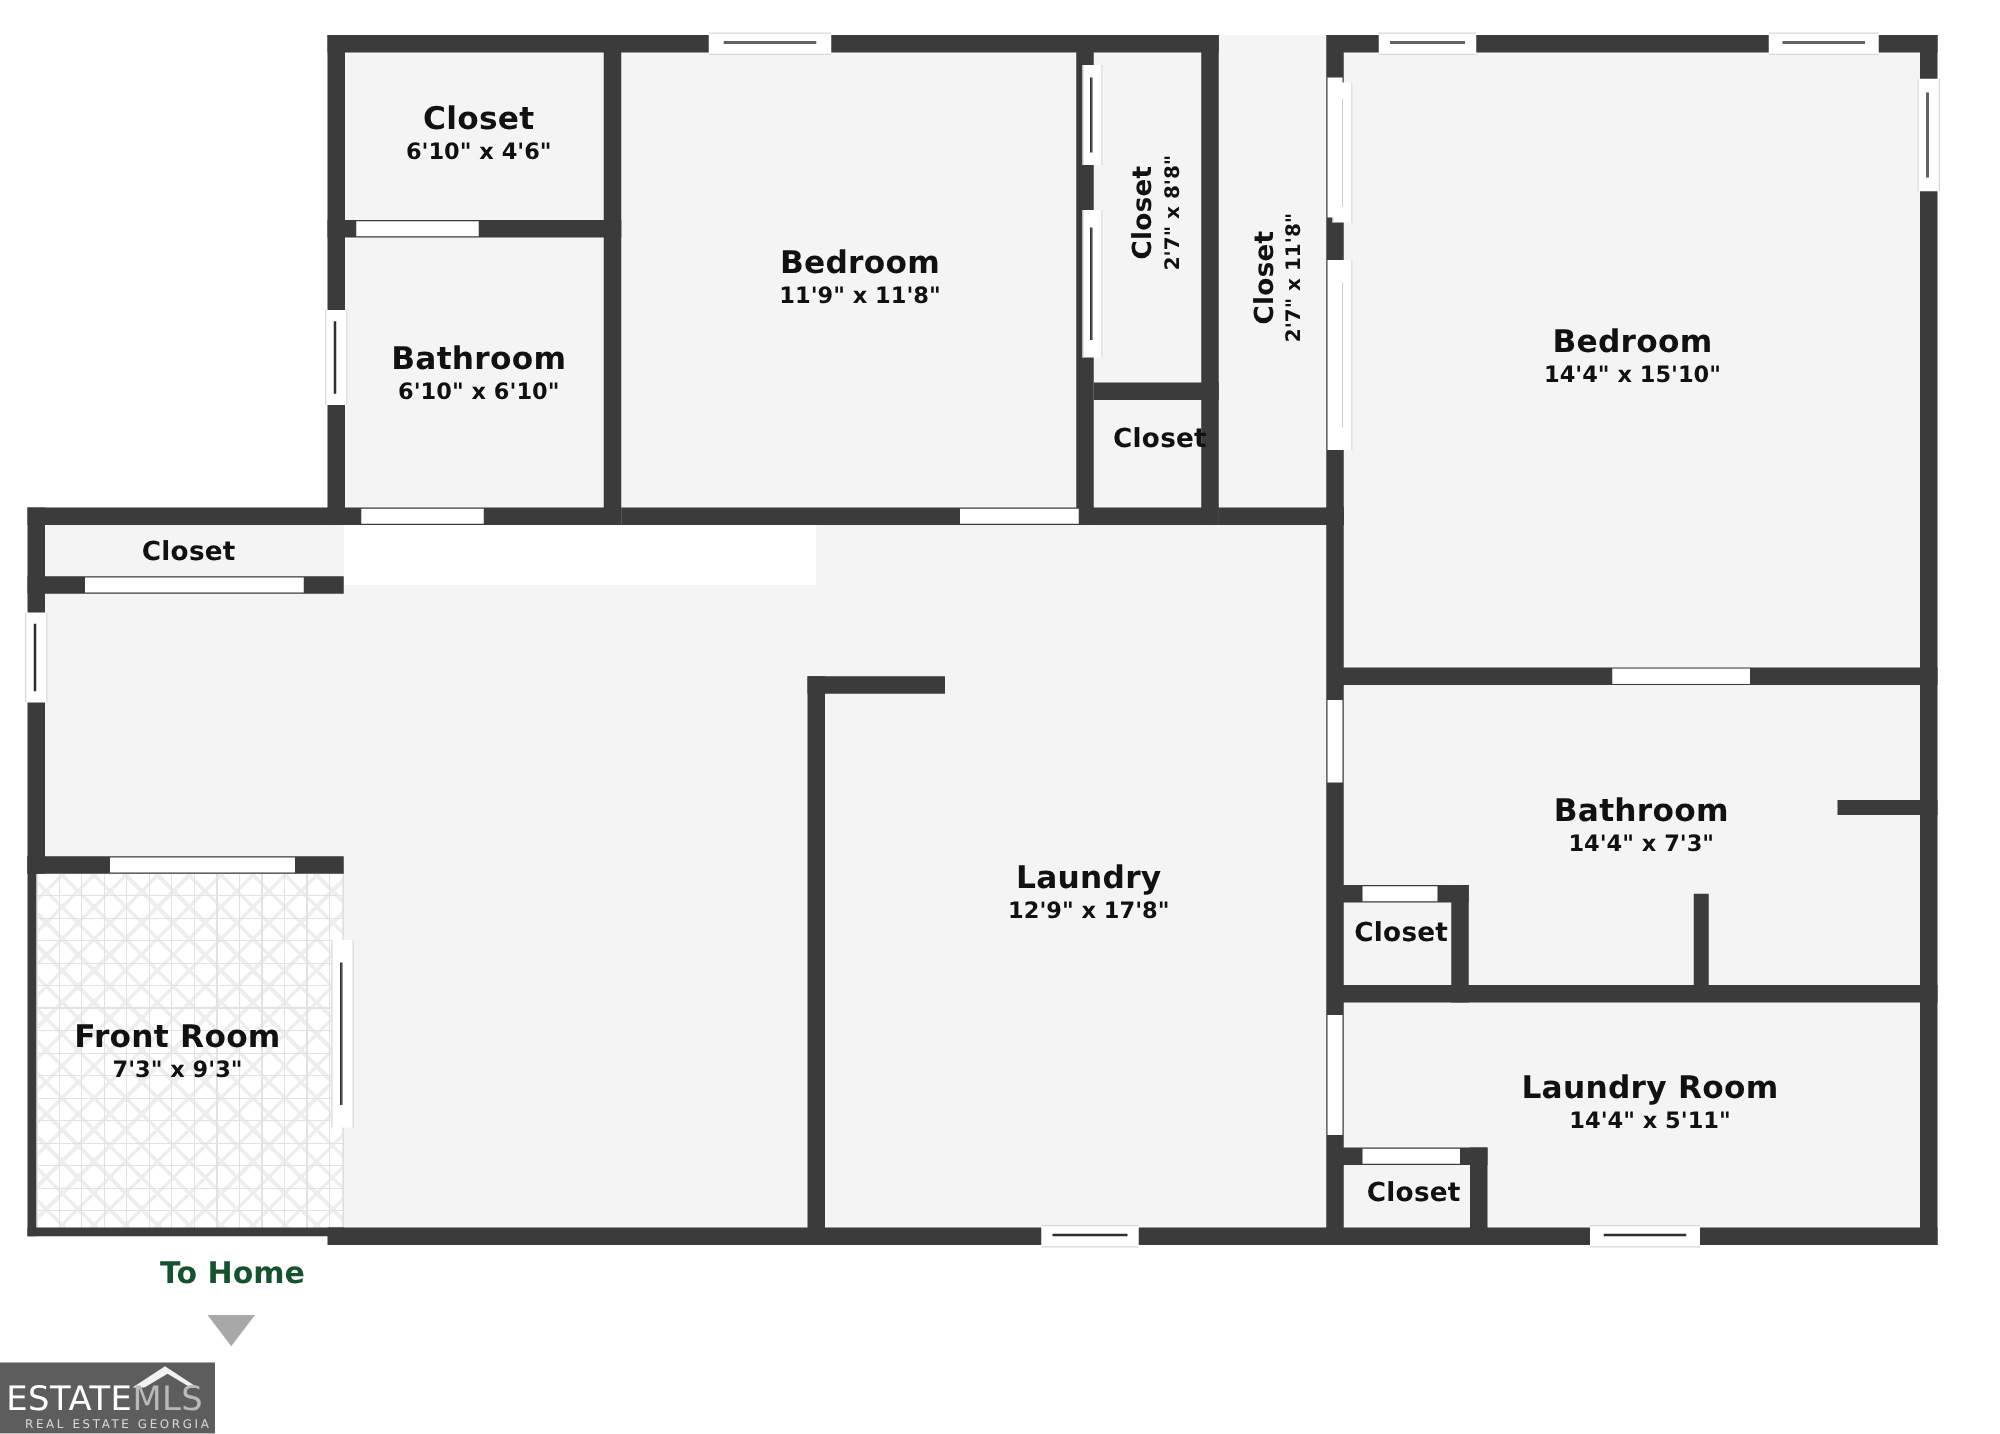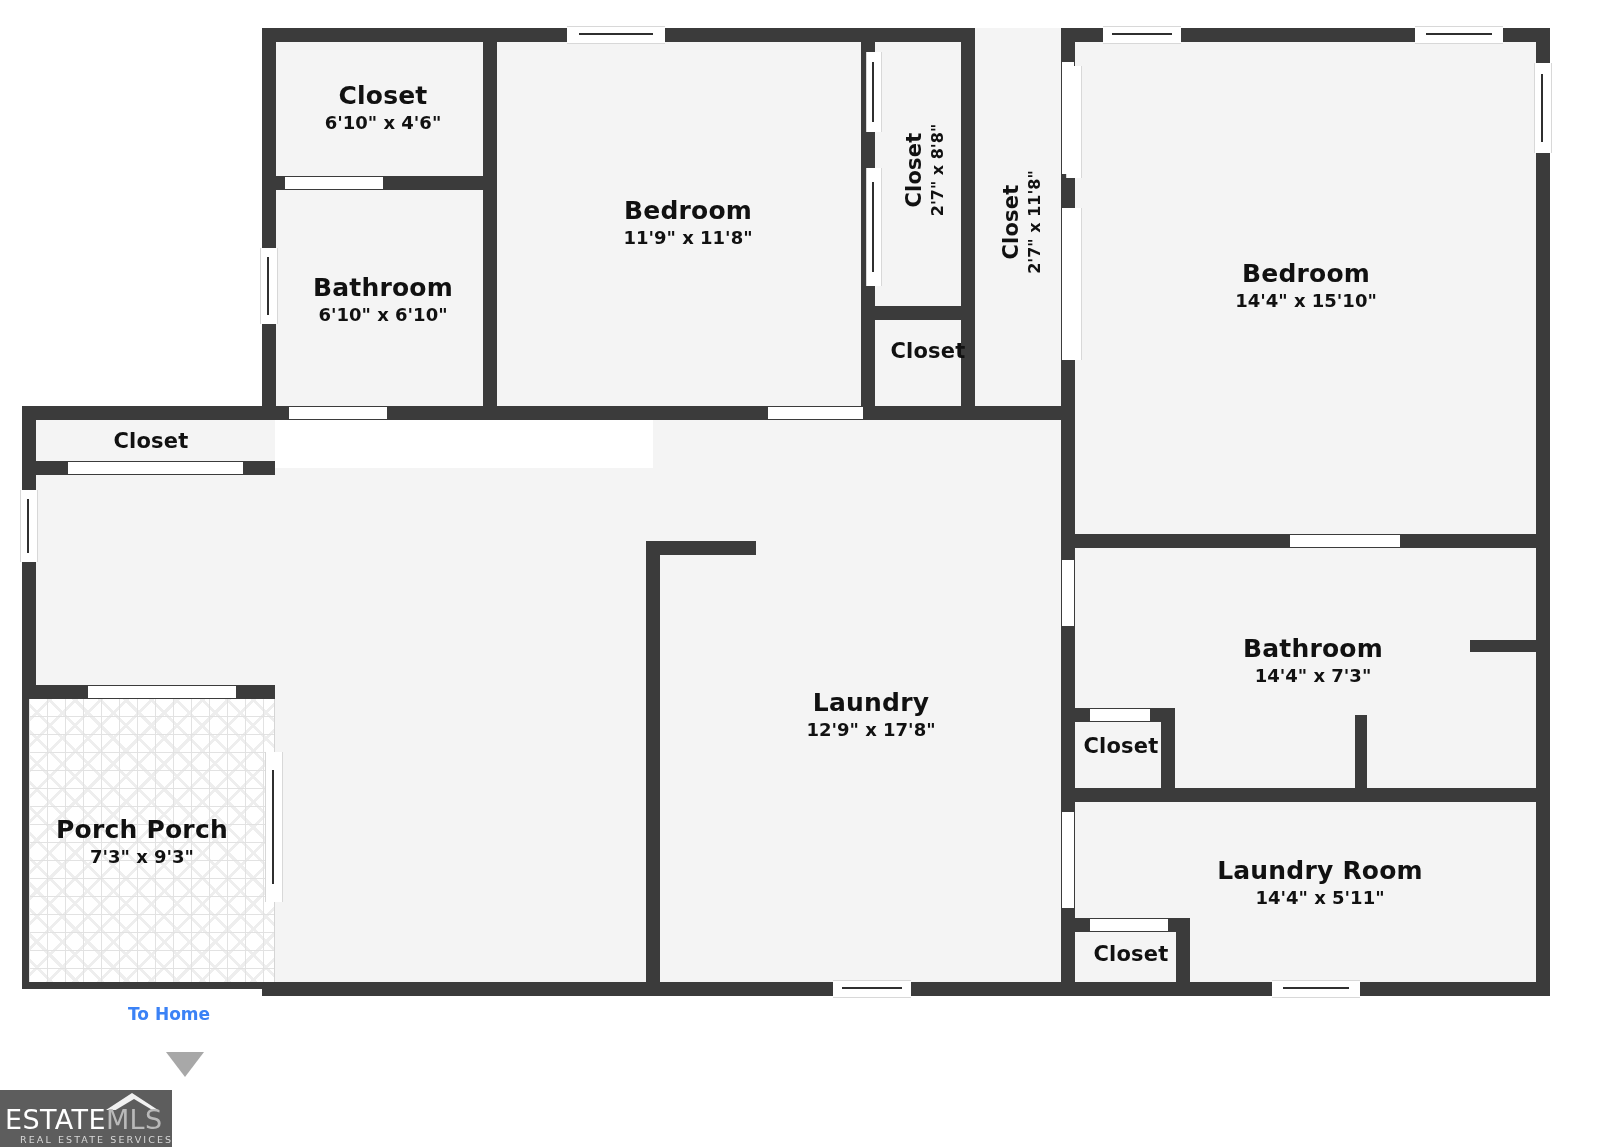--- a/index.html
+++ b/index.html
@@ -114,23 +114,23 @@
     transform-origin: center center;
     transform: translate(-50%, -50%) rotate(-90deg);
   }
   .label.ctr { transform: translate(-50%, -50%); }
 
   
   #to-home {
     position: absolute;
     left: 128px;
     top: 1004px;
-    font-size: 17px;
+    font-size: 24px;
     font-weight: 700;
-    color: #3b82f6;
+    color: #14532d;
   }
   #to-home-arrow {
     position: absolute;
     left: 166px;
     top: 1052px;
     width: 0;
     height: 0;
     border-left: 19px solid transparent;
     border-right: 19px solid transparent;
     border-top: 25px solid #a8a8a8;
@@ -361,21 +361,21 @@
 
   </div>
 
 
   <div class="label ctr" style="left:871px; top:714px;">
     <span class="nm">Laundry</span>
     <span class="dim">12'9" x 17'8"</span>
   </div>
 
   <div class="label ctr" style="left:142px; top:841px;">
-    <span class="nm">Porch Porch</span>
+    <span class="nm">Front Room</span>
     <span class="dim">7'3" x 9'3"</span>
   </div>
 
   <div class="label ctr" style="left:1313px; top:660px;">
     <span class="nm">Bathroom</span>
     <span class="dim">14'4" x 7'3"</span>
   </div>
 
   <div class="label ctr small" style="left:1121px; top:746px;">
     <span class="nm">Closet</span>
@@ -392,17 +392,17 @@
 
   </div>
 
   <div id="to-home">To Home</div>
   <div id="to-home-arrow"></div>
 
   <div id="logo">
     <div id="logo-roof"></div>
     <div id="logo-roof2"></div>
     <div id="logo-main"><span class="g">ESTATE</span><span class="m">MLS</span></div>
-    <div id="logo-sub">REAL ESTATE SERVICES</div>
+    <div id="logo-sub">REAL ESTATE GEORGIA</div>
   </div>
 
 
 </div>
 
 </body></html>

